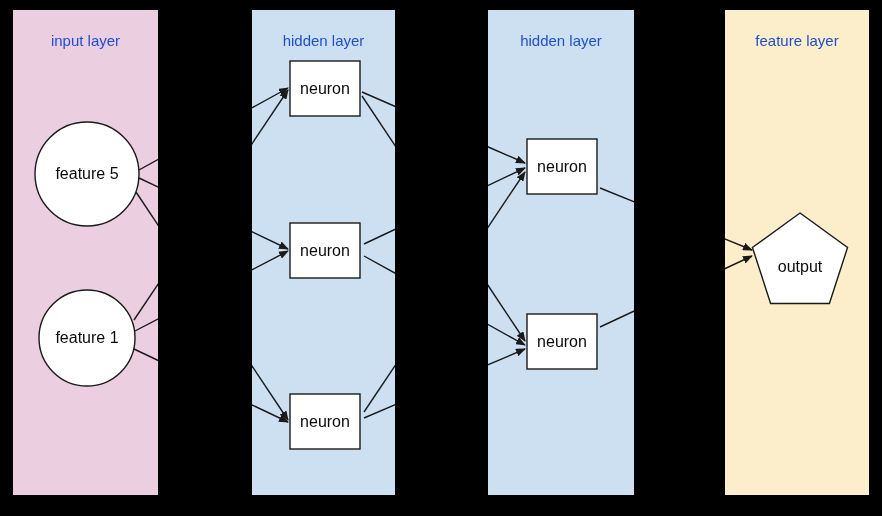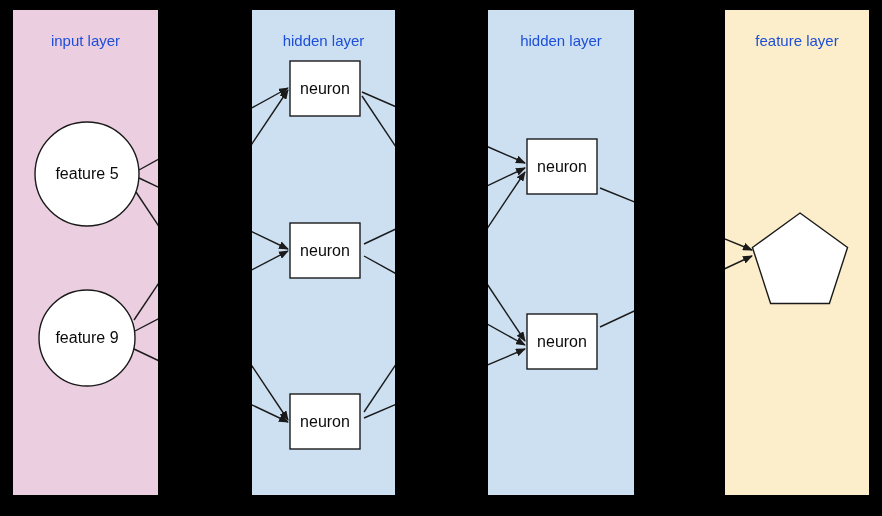--- a/index.html
+++ b/index.html
@@ -82,21 +82,21 @@
           <line x1="364" y1="412" x2="525" y2="172" stroke="#1a1a1a" stroke-width="1.4" marker-end="url(#arrow-0)"></line>
           <line x1="364" y1="418" x2="525" y2="349" stroke="#1a1a1a" stroke-width="1.4" marker-end="url(#arrow-0)"></line>
           <line x1="600" y1="188" x2="752" y2="250" stroke="#1a1a1a" stroke-width="1.4" marker-end="url(#arrow-0)"></line>
           <line x1="600" y1="327" x2="752" y2="256" stroke="#1a1a1a" stroke-width="1.4" marker-end="url(#arrow-0)"></line>
         </svg>
         <svg class="shape-svg" viewBox="0 0 882 516" width="882" height="516">
           <circle cx="87" cy="174" r="52" fill="#ffffff" stroke="#1a1a1a" stroke-width="1.4"></circle>
           <circle cx="87" cy="338" r="48" fill="#ffffff" stroke="#1a1a1a" stroke-width="1.4"></circle>
         </svg>
         <div class="node-label" style="left: 27px; top: 165px; width: 120px;">feature 5</div>
-        <div class="node-label" style="left: 27px; top: 329px; width: 120px;">feature 9</div>
+        <div class="node-label" style="left: 27px; top: 329px; width: 120px;">feature 1</div>
       </div>
       <div class="layer-title" style="top: 22px;">input layer</div>
     </div>
     <div class="layer-panel" style="left: 252px; top: 10px; width: 143px; height: 485px; background: rgb(205, 224, 242);">
       <div style="position: absolute; left: -252px; top: -10px; width: 882px; height: 516px;">
         <svg class="edge-svg" viewBox="0 0 882 516" width="882" height="516">
           <defs>
             <marker id="arrow-1" markerWidth="10" markerHeight="8" refX="9" refY="4" orient="auto" markerUnits="userSpaceOnUse">
               <path d="M0,0 L10,4 L0,8 z" fill="#1a1a1a"></path>
             </marker>
@@ -178,16 +178,17 @@
           <line x1="364" y1="244" x2="525" y2="168" stroke="#1a1a1a" stroke-width="1.4" marker-end="url(#arrow-3)"></line>
           <line x1="364" y1="256" x2="525" y2="345" stroke="#1a1a1a" stroke-width="1.4" marker-end="url(#arrow-3)"></line>
           <line x1="364" y1="412" x2="525" y2="172" stroke="#1a1a1a" stroke-width="1.4" marker-end="url(#arrow-3)"></line>
           <line x1="364" y1="418" x2="525" y2="349" stroke="#1a1a1a" stroke-width="1.4" marker-end="url(#arrow-3)"></line>
           <line x1="600" y1="188" x2="752" y2="250" stroke="#1a1a1a" stroke-width="1.4" marker-end="url(#arrow-3)"></line>
           <line x1="600" y1="327" x2="752" y2="256" stroke="#1a1a1a" stroke-width="1.4" marker-end="url(#arrow-3)"></line>
         </svg>
         <svg class="shape-svg" viewBox="0 0 882 516" width="882" height="516">
           <polygon points="800.00,213.00 847.55,247.55 829.39,303.45 770.61,303.45 752.45,247.55" fill="#ffffff" stroke="#1a1a1a" stroke-width="1.4"></polygon>
         </svg>
+        <div class="node-label" style="left: 740px; top: 258px; width: 120px;">output</div>
       </div>
       <div class="layer-title" style="top: 22px;">feature layer</div>
     </div>
   </div>
 
 </body></html>

